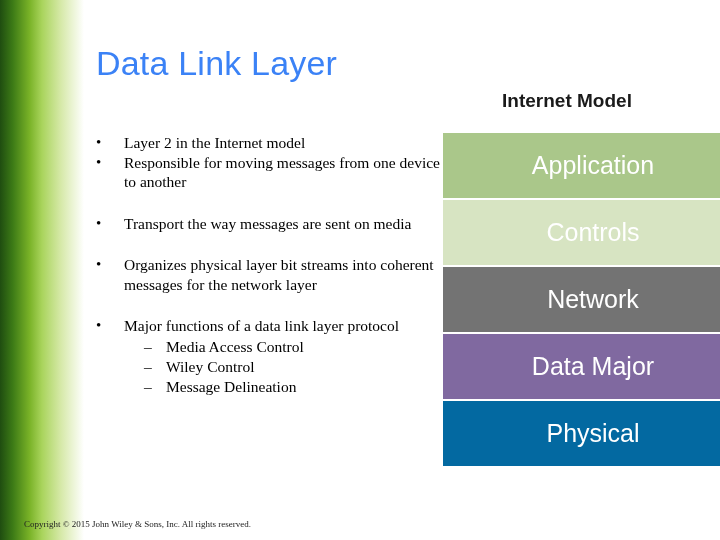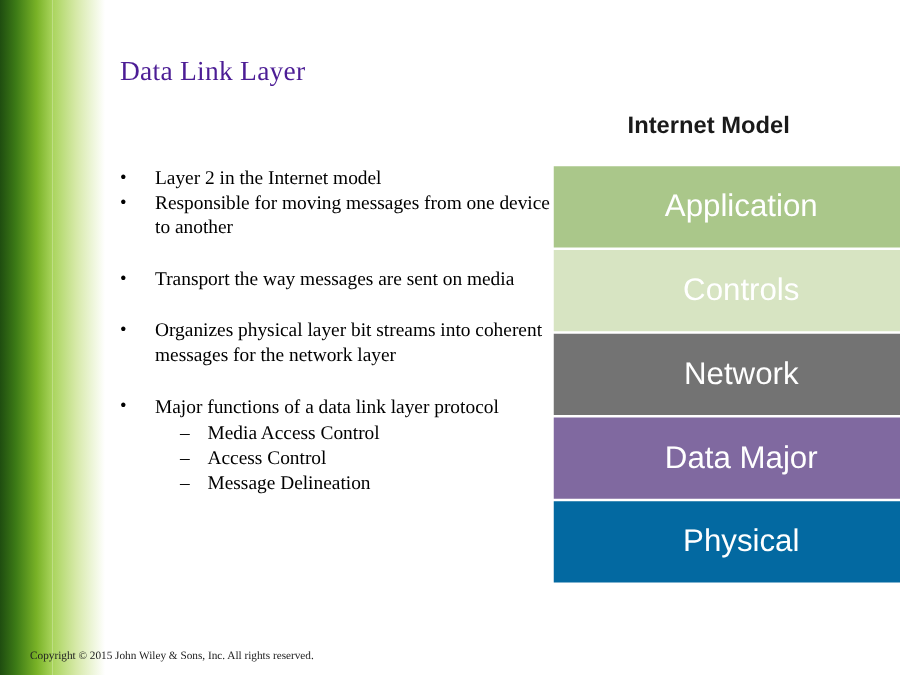--- a/index.html
+++ b/index.html
@@ -34,23 +34,23 @@
     top: 0;
     width: 42px;
     height: 540px;
     background: linear-gradient(to right, #a9d45c 0%, #d6e9a8 45%, #ffffff 100%);
   }
   
   .title {
     position: absolute;
     left: 96px;
     top: 44px;
-    font-family: Liberation Serif, serif;
-    font-size: 22px;
-    color: #4c1d95;
+    font-family: Liberation Sans, sans-serif;
+    font-size: 34px;
+    color: #3b82f6;
     letter-spacing: 0.2px;
     white-space: nowrap;
   }
   
   .model-heading {
     position: absolute;
     left: 443px;
     top: 90px;
     width: 248px;
     text-align: center;
@@ -186,21 +186,21 @@
     <div class="bullet-item">
       <span class="marker">•</span>
       <span class="bullet-text">Major functions of a data link layer protocol</span>
       <div class="subitems">
         <div class="sub-item">
           <span class="dash">–</span>
           <span>Media Access Control</span>
         </div>
         <div class="sub-item">
           <span class="dash">–</span>
-          <span>Access Control</span>
+          <span>Wiley Control</span>
         </div>
         <div class="sub-item">
           <span class="dash">–</span>
           <span>Message Delineation</span>
         </div>
       </div>
     </div>
 
   </div>
 

